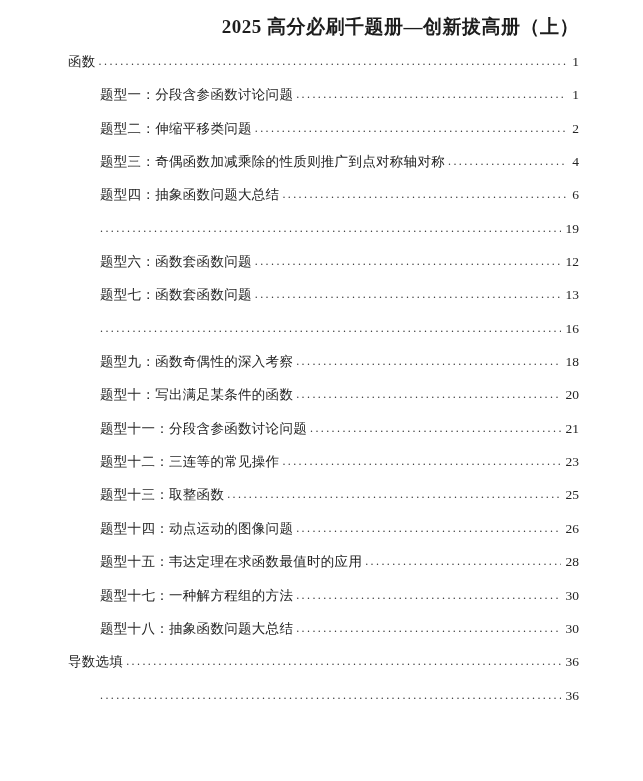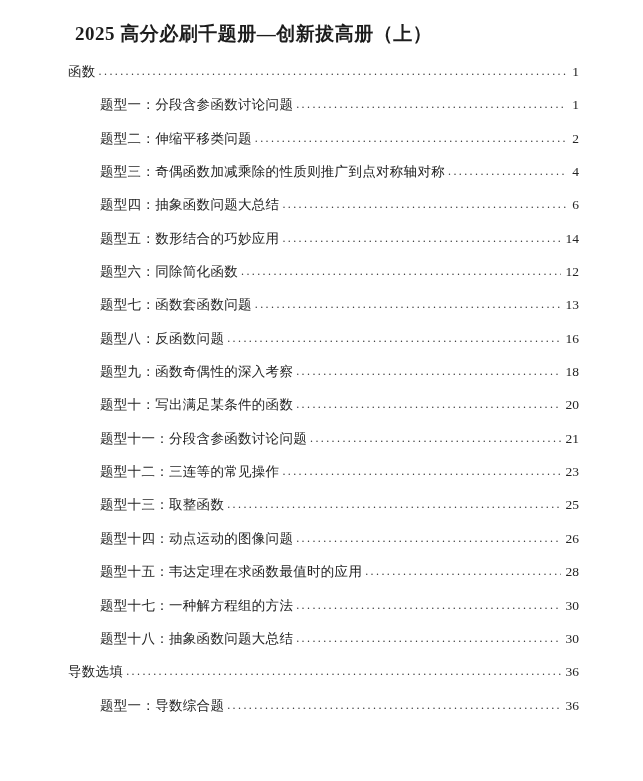--- a/index.html
+++ b/index.html
@@ -15,22 +15,22 @@
     color: #262626;
   }
   .page {
     box-sizing: border-box;
     width: 643px;
     height: 781px;
     padding: 13px 64px 0 68px;
     background: #ffffff;
   }
   .title {
-    margin: 7px;
-    text-align: left;
+    margin: 0;
+    text-align: right;
     font-size: 19px;
     font-weight: 600;
     letter-spacing: 0.5px;
     line-height: 28px;
     color: #1d1d1d;
     white-space: nowrap;
   }
   .toc {
     margin-top: 4px;
   }
@@ -94,36 +94,34 @@
     <span class="toc-label">题型三：奇偶函数加减乘除的性质则推广到点对称轴对称</span>
     <span class="dot-leader"></span>
     <span class="toc-page-num">4</span>
   </div>
       <div class="toc-row level-1">
     <span class="toc-label">题型四：抽象函数问题大总结</span>
     <span class="dot-leader"></span>
     <span class="toc-page-num">6</span>
   </div>
       <div class="toc-row level-1">
-    <span class="toc-label">题型五：数形结合的巧妙应用</span>
     <span class="dot-leader"></span>
-    <span class="toc-page-num">14</span>
+    <span class="toc-page-num">19</span>
   </div>
       <div class="toc-row level-1">
-    <span class="toc-label">题型六：同除简化函数</span>
+    <span class="toc-label">题型六：函数套函数问题</span>
     <span class="dot-leader"></span>
     <span class="toc-page-num">12</span>
   </div>
       <div class="toc-row level-1">
     <span class="toc-label">题型七：函数套函数问题</span>
     <span class="dot-leader"></span>
     <span class="toc-page-num">13</span>
   </div>
       <div class="toc-row level-1">
-    <span class="toc-label">题型八：反函数问题</span>
     <span class="dot-leader"></span>
     <span class="toc-page-num">16</span>
   </div>
       <div class="toc-row level-1">
     <span class="toc-label">题型九：函数奇偶性的深入考察</span>
     <span class="dot-leader"></span>
     <span class="toc-page-num">18</span>
   </div>
       <div class="toc-row level-1">
     <span class="toc-label">题型十：写出满足某条件的函数</span>
@@ -164,18 +162,17 @@
     <span class="toc-label">题型十八：抽象函数问题大总结</span>
     <span class="dot-leader"></span>
     <span class="toc-page-num">30</span>
   </div>
       <div class="toc-row level-0">
     <span class="toc-label">导数选填</span>
     <span class="dot-leader"></span>
     <span class="toc-page-num">36</span>
   </div>
       <div class="toc-row level-1">
-    <span class="toc-label">题型一：导数综合题</span>
     <span class="dot-leader"></span>
     <span class="toc-page-num">36</span>
   </div>
     </div>
 </div>
 
 </body></html>

